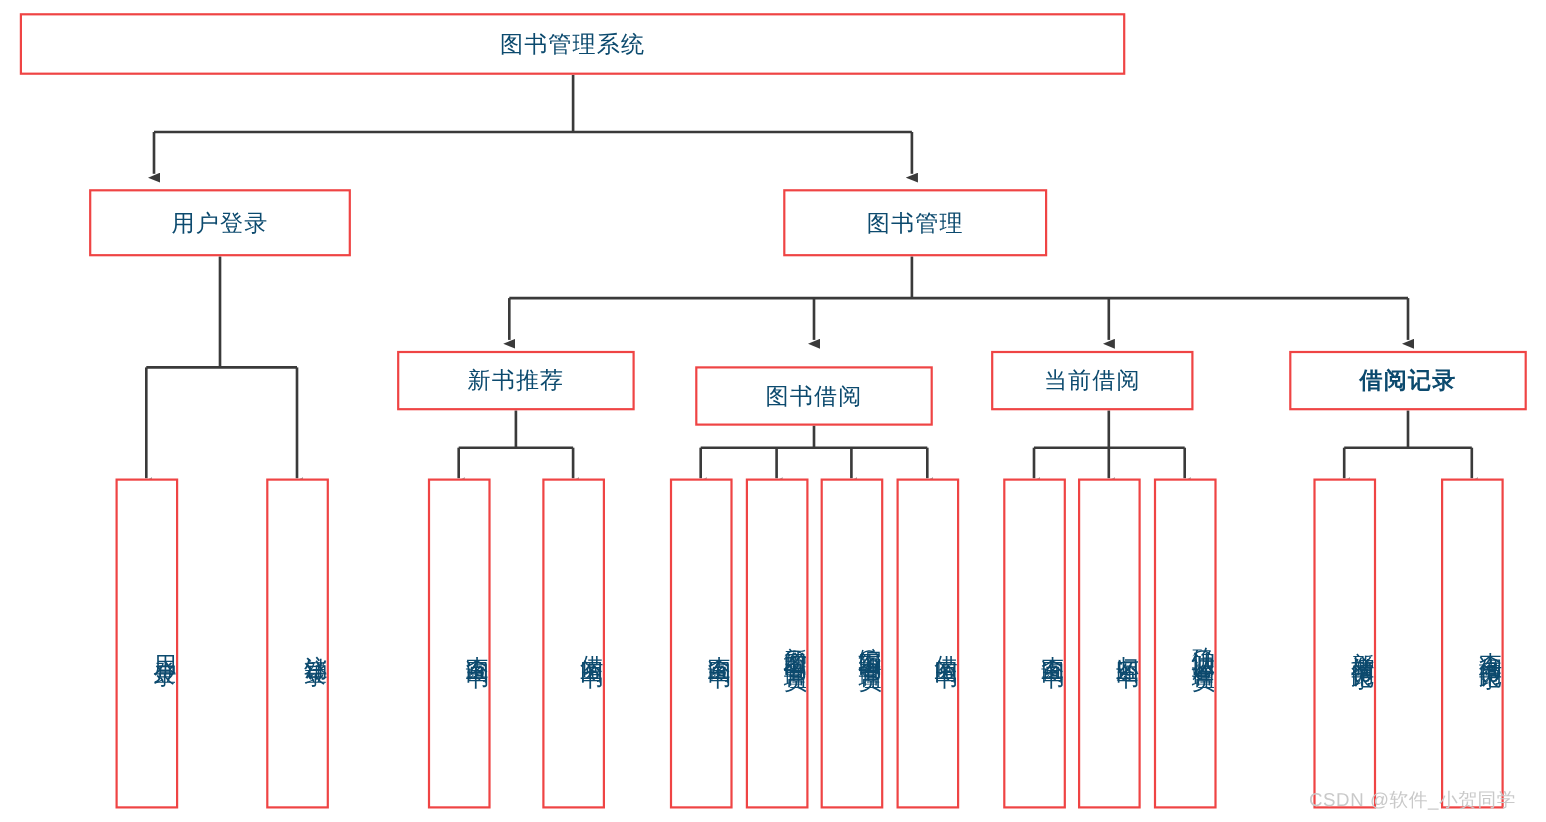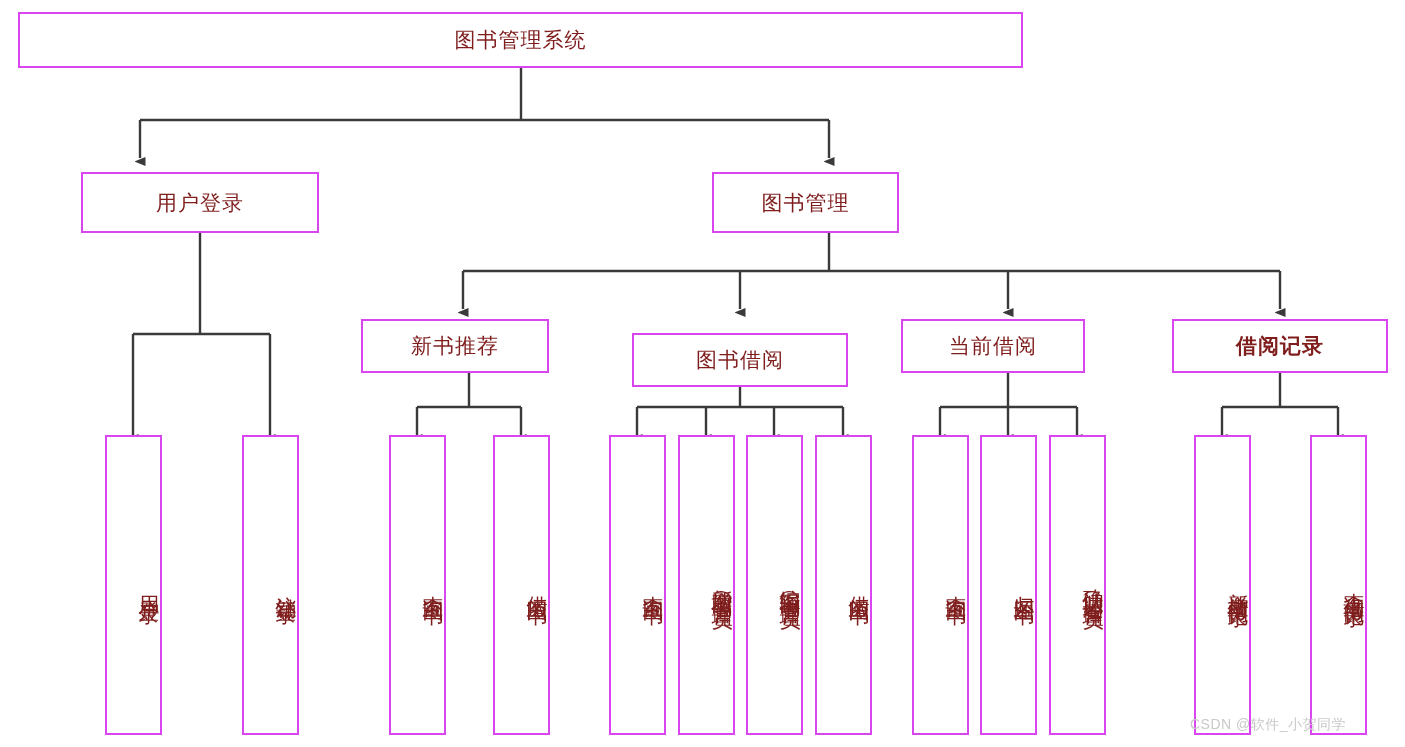--- a/index.html
+++ b/index.html
@@ -13,26 +13,26 @@
   #canvas {
     position: relative;
     width: 1405px;
     height: 747px;
     background: #ffffff;
     overflow: hidden;
   }
   .node {
     position: absolute;
     box-sizing: border-box;
-    border: 2px solid #d946ef;
+    border: 2px solid #ef4444;
     background: #ffffff;
     display: flex;
     align-items: center;
     justify-content: center;
-    color: #7f1d1d;
+    color: #0c4a6e;
   }
   .node.horizontal {
     font-size: 21px;
     letter-spacing: 1px;
   }
   .node.vertical {
     writing-mode: vertical-rl;
     text-orientation: upright;
     font-size: 21px;
     letter-spacing: 3px;
@@ -43,21 +43,21 @@
     line-height: 1.0;
   }
   .node.vertical .vlabel {
     writing-mode: vertical-rl;
     text-orientation: upright;
     white-space: nowrap;
   }
   .watermark {
     position: absolute;
     color: #c9c9c9;
-    font-size: 14px;
+    font-size: 17px;
     white-space: nowrap;
     letter-spacing: 0.5px;
   }
   svg.links {
     position: absolute;
     left: 0;
     top: 0;
     width: 1405px;
     height: 747px;
     pointer-events: none;
@@ -125,25 +125,25 @@
   </svg>
 
   <div class="node horizontal" style="left:18px; top:12px; width:1005px; height:56px;">
     <span>图书管理系统</span>
   </div>
 
   <div class="node horizontal" style="left:81px; top:172px; width:238px; height:61px;">
     <span>用户登录</span>
   </div>
 
-  <div class="node horizontal" style="left:712px; top:172px; width:187px; height:61px;">
+  <div class="node horizontal" style="left:712px; top:172px; width:240px; height:61px;">
     <span>图书管理</span>
   </div>
 
-  <div class="node horizontal" style="left:361px; top:319px; width:188px; height:54px;">
+  <div class="node horizontal" style="left:361px; top:319px; width:216px; height:54px;">
     <span>新书推荐</span>
   </div>
 
   <div class="node horizontal" style="left:632px; top:303px; width:216px; height:54px;margin-top:30px;">
     <span>图书借阅</span>
   </div>
 
   <div class="node horizontal" style="left:901px; top:319px; width:184px; height:54px;">
     <span>当前借阅</span>
   </div>

